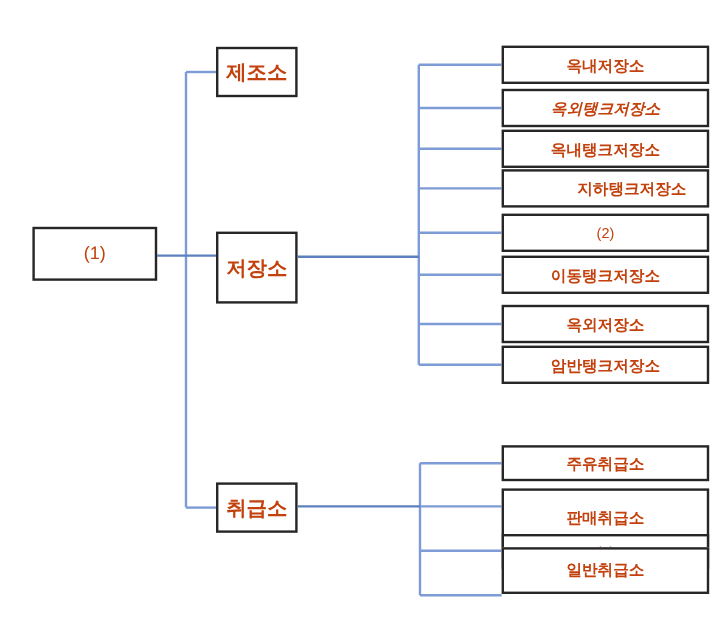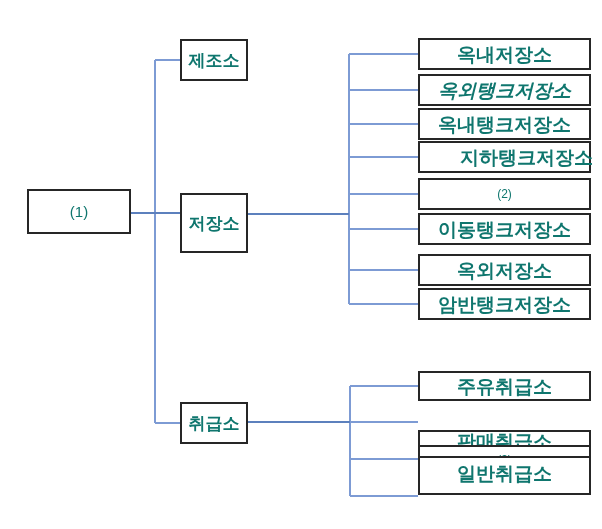--- a/index.html
+++ b/index.html
@@ -21,21 +21,21 @@
     width: 602px; height: 529px;
   }
   .box {
     position: absolute;
     box-sizing: border-box;
     border: 2px solid #262626;
     background: #ffffff;
     display: flex;
     align-items: center;
     justify-content: center;
-    color: #0f766e;
+    color: #c2410c;
     text-align: center;
     line-height: 1;
     white-space: nowrap;
   }
   .mid-box {
     left: 180px;
     width: 68px;
     font-size: 17px;
     font-weight: bold;
   }
@@ -43,21 +43,21 @@
     left: 27px;
     top: 189px;
     width: 104px;
     height: 45px;
     font-size: 15px;
     font-weight: normal;
   }
   .leaf-box {
     left: 418px;
     width: 173px;
-    font-size: 19px;
+    font-size: 13px;
     font-weight: bold;
   }
   .paren-label {
     font-weight: normal;
     font-size: 12px;
   }
 </style>
 </head>
 <body>
 
@@ -104,17 +104,17 @@
   <div class="box leaf-box" style="top:38px;height:32px;">옥내저장소</div>
   <div class="box leaf-box" style="top:74px;height:32px;font-style:italic;">옥외탱크저장소</div>
   <div class="box leaf-box" style="top:108px;height:32px;text-align:center;">옥내탱크저장소</div>
   <div class="box leaf-box" style="top:141px;height:32px;padding-left:44px;">지하탱크저장소</div>
   <div class="box leaf-box paren-label" style="top:178px;height:32px;">(2)</div>
   <div class="box leaf-box" style="top:213px;height:32px;">이동탱크저장소</div>
   <div class="box leaf-box" style="top:254px;height:32px;">옥외저장소</div>
   <div class="box leaf-box" style="top:288px;height:32px;">암반탱크저장소</div>
 
   <div class="box leaf-box" style="top:371px;height:30px;">주유취급소</div>
-  <div class="box leaf-box" style="top:430px;height:23px;">판매취급소</div>
+  <div class="box leaf-box" style="top:407px;height:49px;">판매취급소</div>
   <div class="box leaf-box paren-label" style="top:445px;height:29px;">(3)</div>
   <div class="box leaf-box" style="top:456px;height:39px;font-family:Liberation Mono, monospace;">일반취급소</div>
 
 </div>
 
 </body></html>

